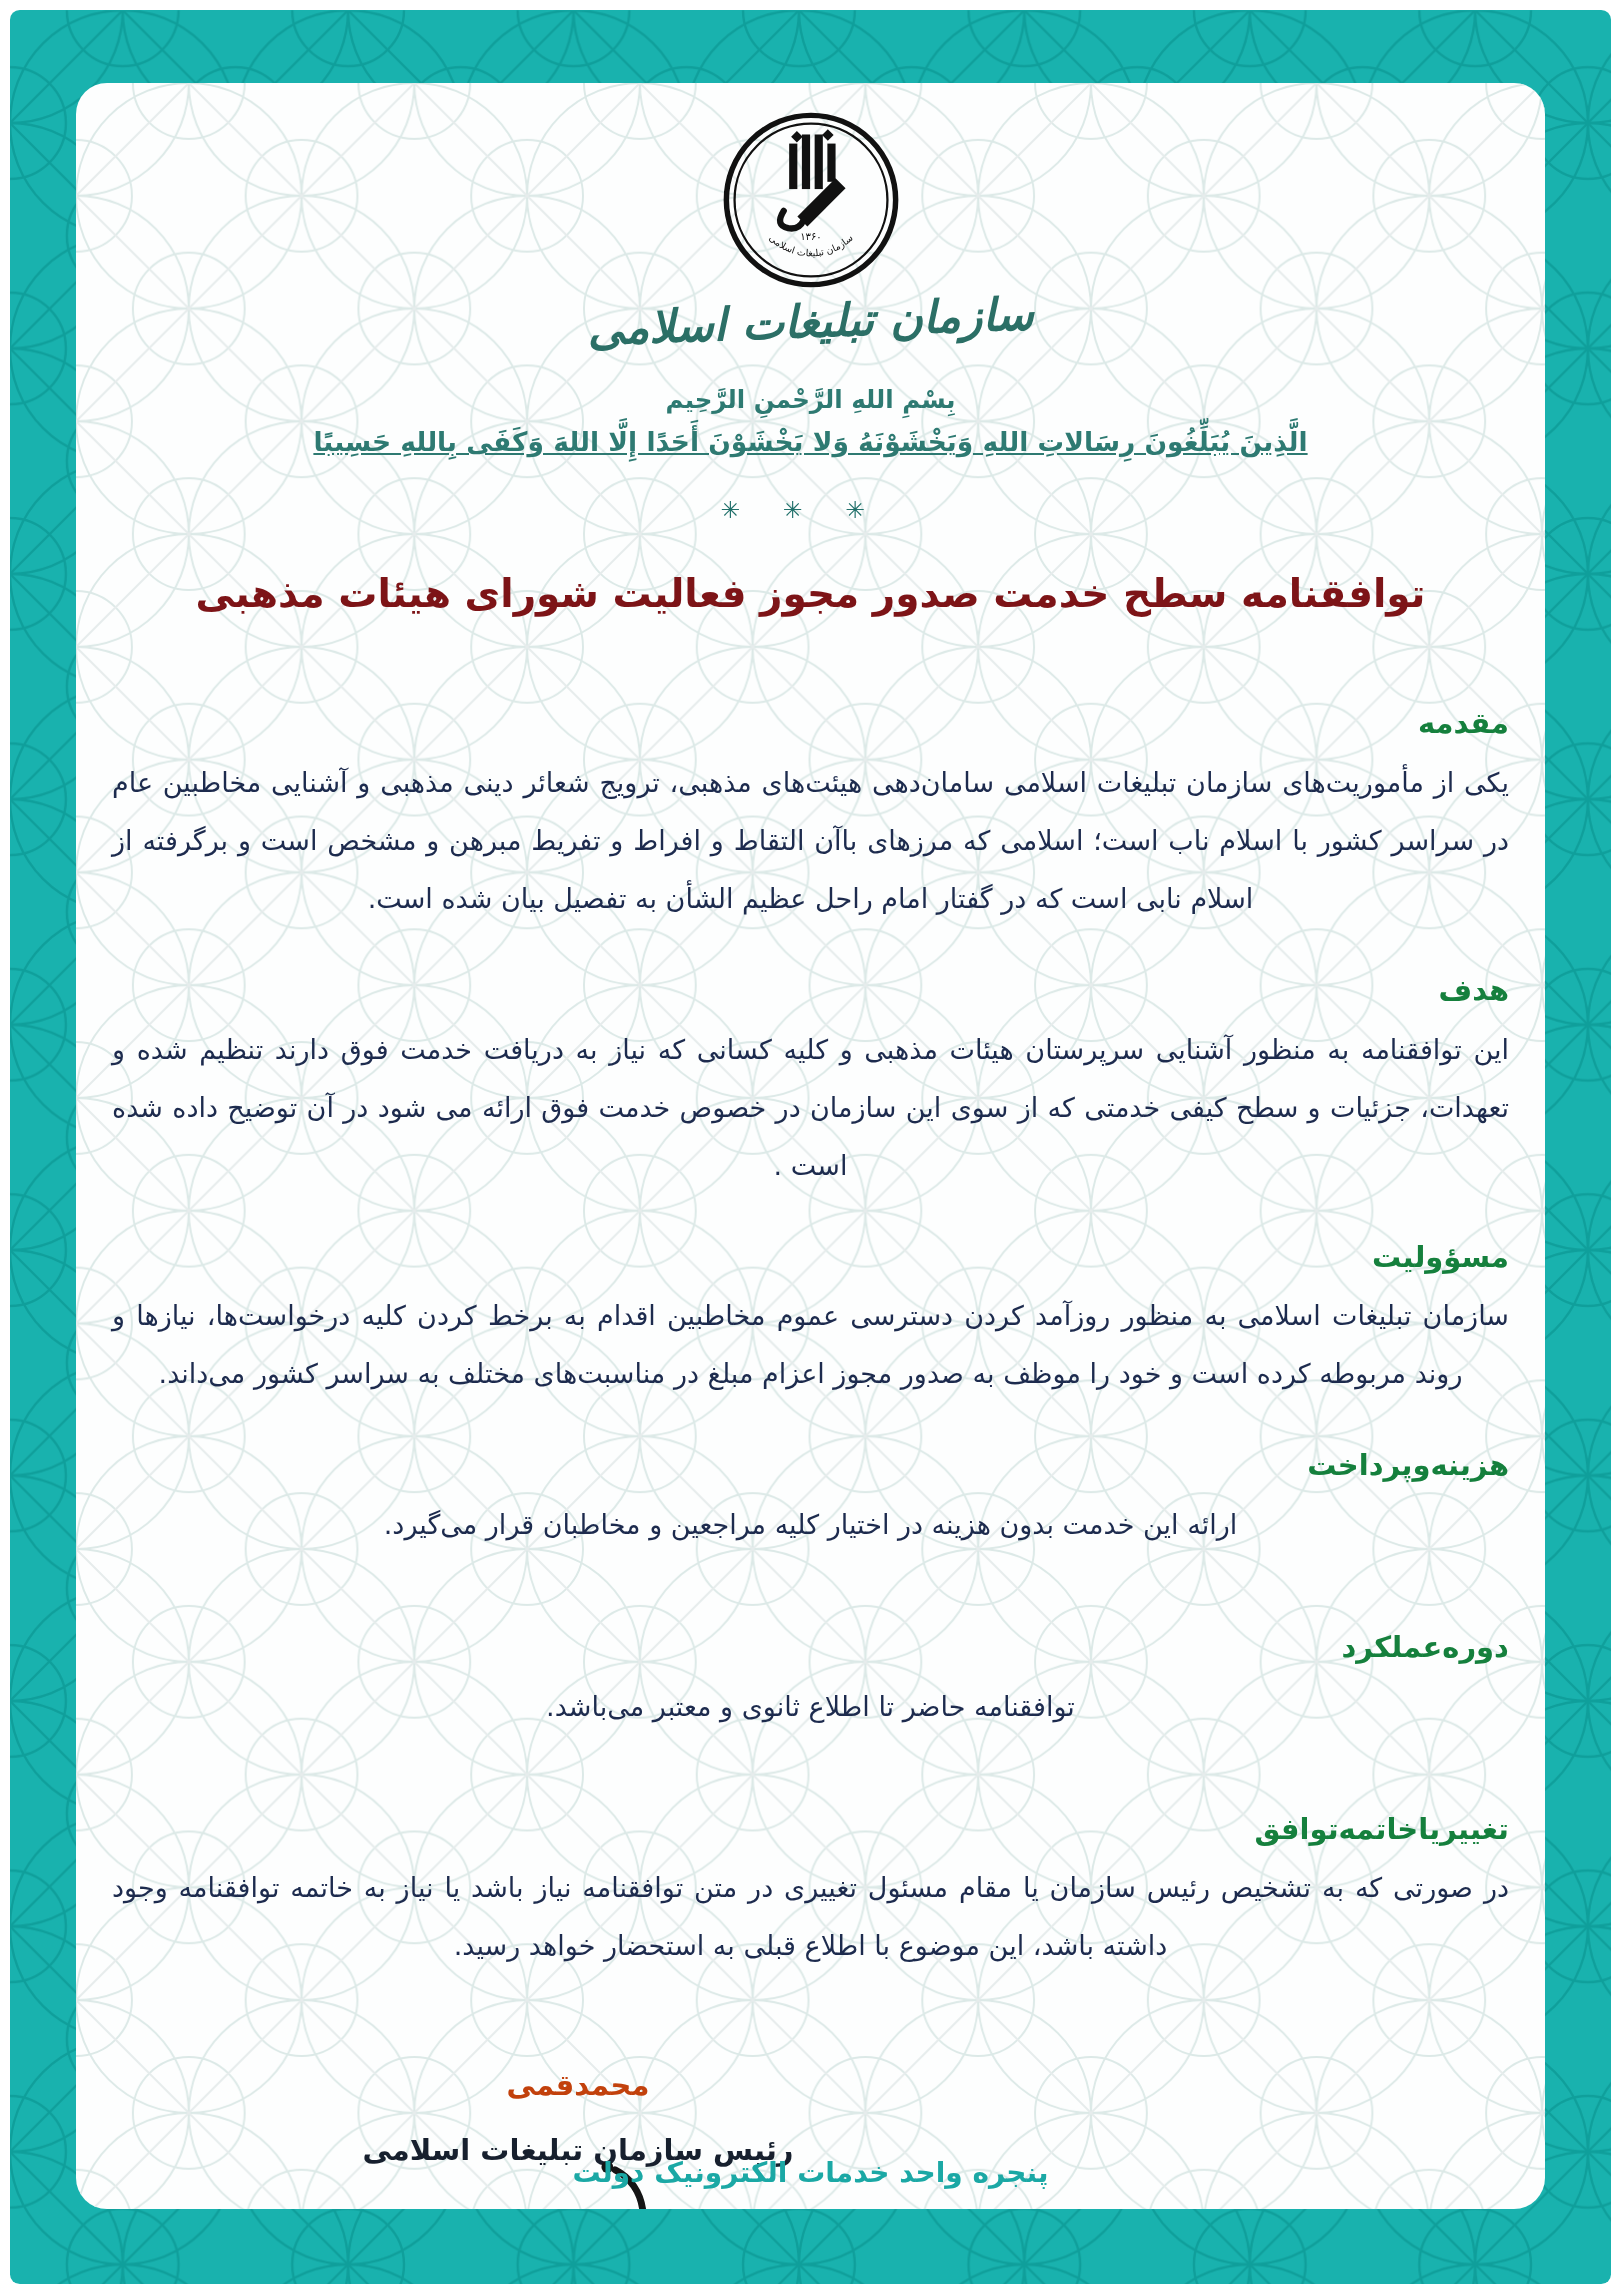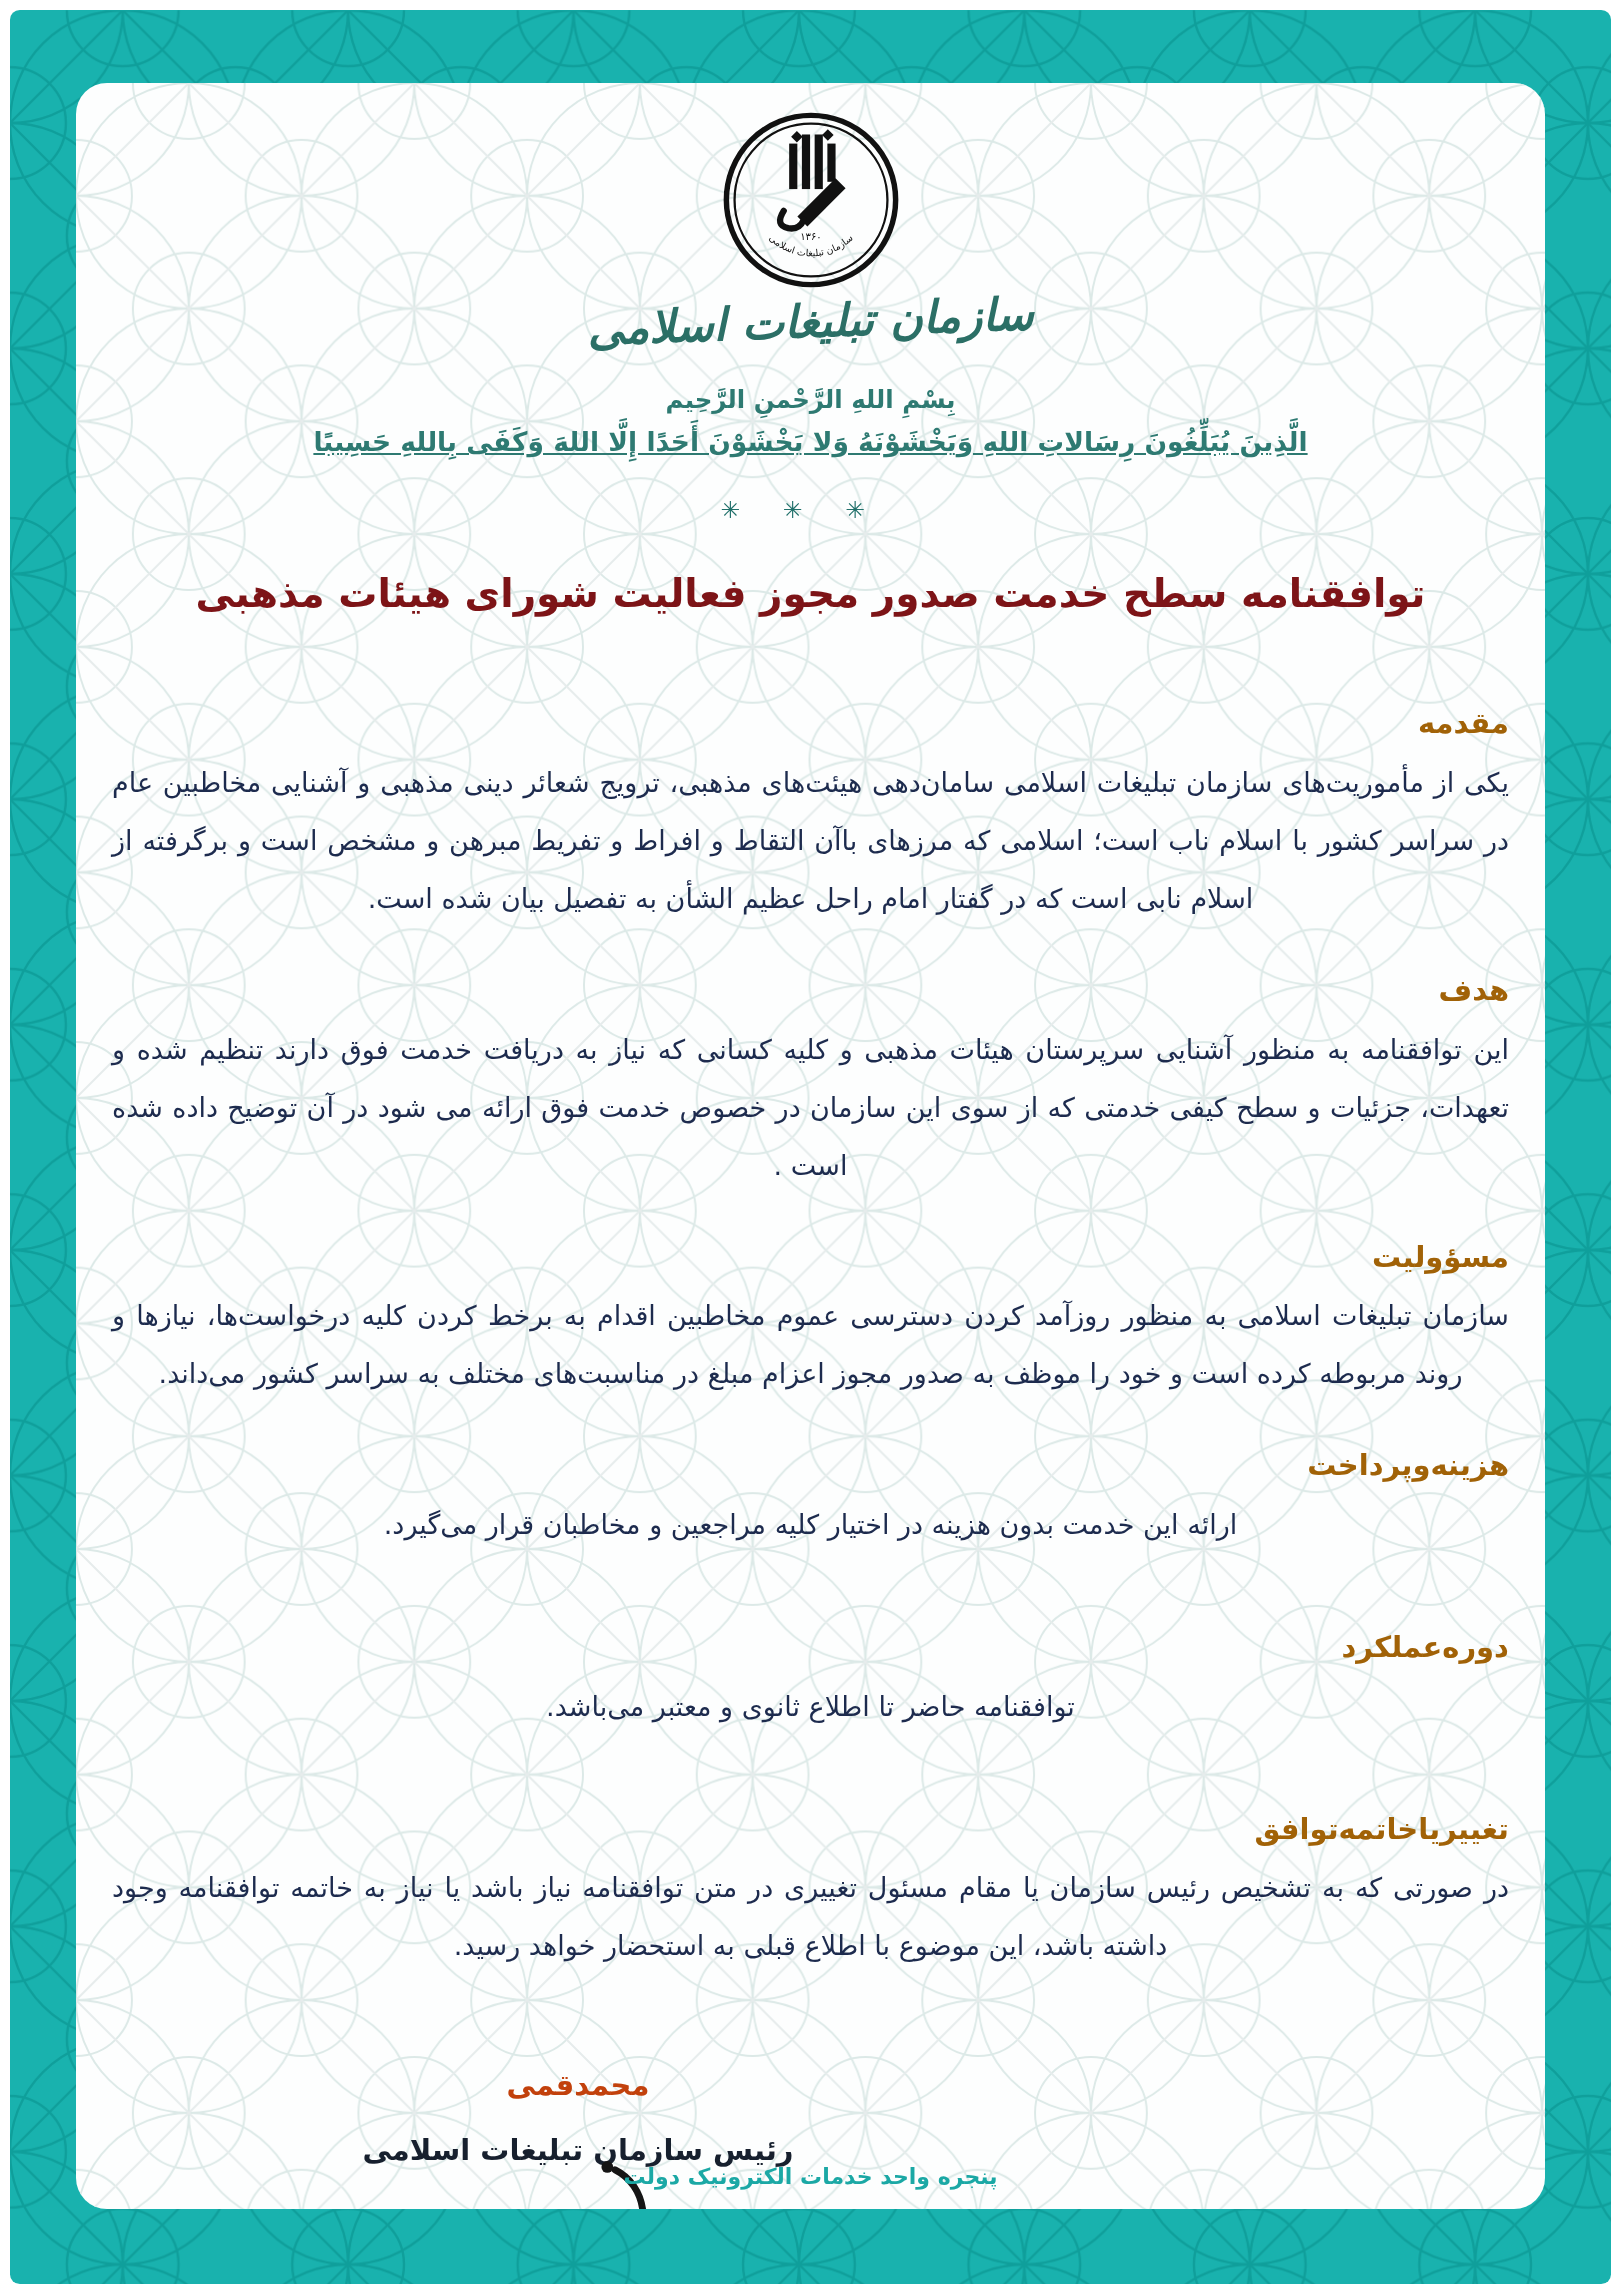--- a/index.html
+++ b/index.html
@@ -62,21 +62,21 @@
     margin:47px 0 0;
     text-align:center;
     font-size:39px;
     font-weight:bold;
     color:#7d1417;
   }
   .sec-h{
     margin:45px 0 0;
     font-size:29px;
     font-weight:bold;
-    color:#a16207;
+    color:#15803d;
     text-align:right;
   }
   .sec-h.first{margin-top:90px;}
   .sec-h.gap-lg{margin-top:76px;}
   .sec-p{
     margin:13.7px 0 0;
     font-size:27px;
     line-height:58px;
     color:#1d2b4e;
     text-align:justify;
@@ -93,21 +93,21 @@
   }
   .sig-role{
     margin-top:31px;
     font-size:29px;font-weight:bold;color:#17202e;
   }
   .sig-svg{display:block;margin:-13.7px auto 0;transform:translateX(-19.6px);}
   .footer{
     position:absolute;
     left:0;right:0;bottom:19.6px;
     text-align:center;
-    font-size:22px;
+    font-size:28px;
     font-weight:bold;
     color:#1ba8a5;
     z-index:2;
   }
   .emblem-text{font-family:"DejaVu Sans",sans-serif;}
 </style>
 </head>
 <body>
 
 <div class="page">

